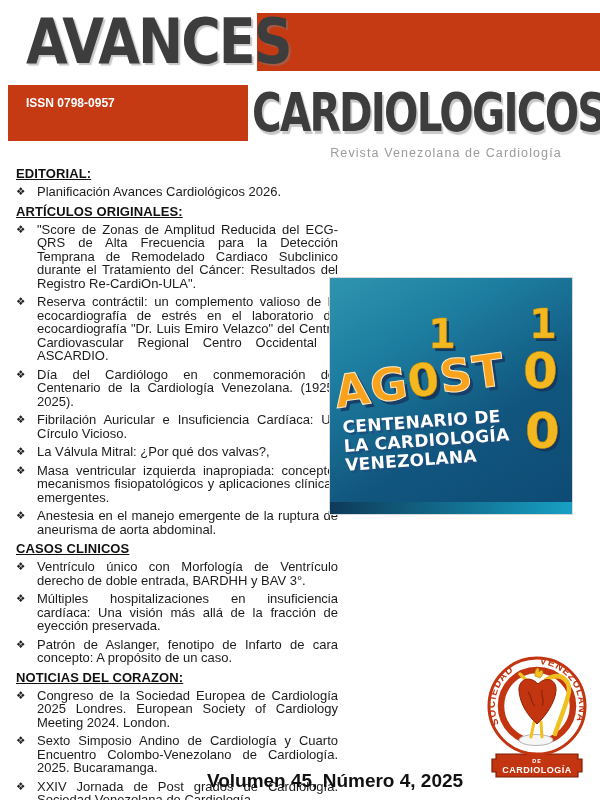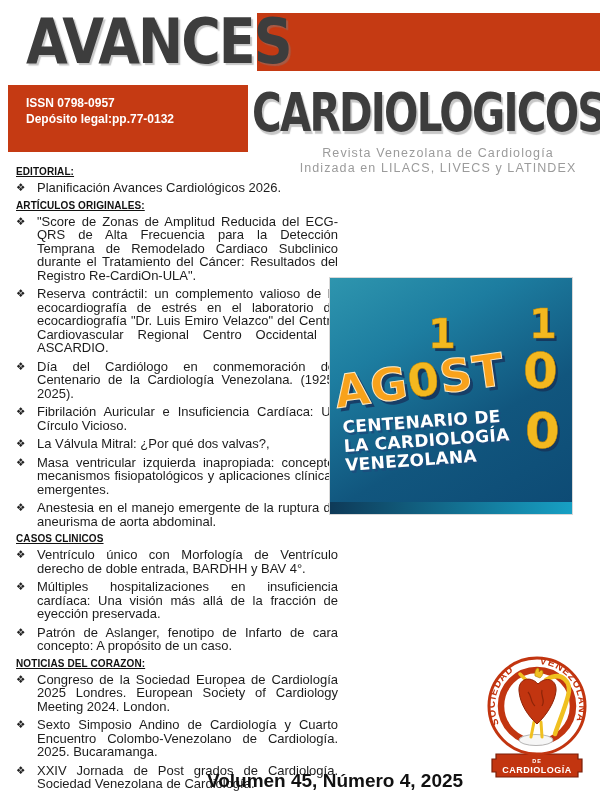--- a/index.html
+++ b/index.html
@@ -3,45 +3,45 @@
 <meta charset="utf-8">
 <style>
   html,body{margin:0;padding:0;}
   body{
     width:600px;height:800px;position:relative;background:#ffffff;
     font-family:"Liberation Sans","DejaVu Sans",sans-serif;
     overflow:hidden;color:#1c1c1c;
   }
   
   .red-block-top{position:absolute;left:257px;top:13px;width:343px;height:58px;background:#c53a13;}
-  .red-block-issn{position:absolute;left:8px;top:85px;width:240px;height:67px;background:#c53a13;}
+  .red-block-issn{position:absolute;left:8px;top:85px;width:240px;height:56px;background:#c53a13;}
   .issn-lines{padding:10px 0 0 18px;color:#ffffff;font-weight:bold;font-size:12px;line-height:16px;}
   .title-avances{
     position:absolute;left:26px;top:6px;width:250px;
     font-family:"DejaVu Sans",sans-serif;font-weight:bold;font-size:54px;
     color:#3d3d3d;letter-spacing:-2px;transform:scaleY(1.14);transform-origin:left top;
     text-shadow:2px 2px 1px rgba(130,130,130,.45);white-space:nowrap;
   }
   .title-cardio{
     position:absolute;left:252px;top:82px;width:360px;
     font-family:"DejaVu Sans",sans-serif;font-weight:bold;font-size:47px;
     color:#3d3d3d;letter-spacing:-2px;transform:scaleX(.86) scaleY(1.12);transform-origin:left top;
     text-shadow:2px 2px 1px rgba(130,130,130,.45);white-space:nowrap;
   }
   .tagline{
-    position:absolute;left:288px;top:146px;width:300px;text-align:center;
+    position:absolute;left:296px;top:146px;width:300px;text-align:center;
     color:#9b9b9b;font-size:12.5px;line-height:15px;letter-spacing:1.1px;
   }
   
   .toc{position:absolute;left:16px;top:166px;width:322px;}
   .toc-section{}
   .toc-section:first-child{margin-top:0;}
   .toc-section.extra-gap{margin-top:0;}
   .toc-heading{
-    font-size:10px;font-weight:bold;text-decoration:underline;
+    font-size:13px;font-weight:bold;text-decoration:underline;
     margin:0 0 4px 0;letter-spacing:.1px;color:#111;
   }
   .toc-item{display:flex;margin:0 0 5px 0;}
   .toc-bullet{flex:0 0 21px;font-size:10.5px;line-height:13.5px;color:#222;}
   .toc-text{flex:1;font-size:13px;line-height:13.5px;text-align:justify;color:#1c1c1c;}
   
   .promo{
     position:absolute;left:330px;top:278px;width:242px;height:236px;overflow:hidden;
     background:linear-gradient(150deg,#2e95ae 0%,#1d7da0 28%,#11567e 62%,#0d4a74 100%);
     box-shadow:0 0 0 1px #d8d8d8;
@@ -79,28 +79,26 @@
 </style>
 </head>
 <body>
 
 <div class="red-block-top"></div>
 <div class="title-avances">AVANCES</div>
 
 <div class="red-block-issn">
   <div class="issn-lines">
     <div>ISSN 0798-0957</div>
-    <div>Depósito legal:pp.77-0132</div>
   </div>
 </div>
 <div class="title-cardio">CARDIOLOGICOS</div>
 
 <div class="tagline">
   <div>Revista Venezolana de Cardiología</div>
-  <div>Indizada en LILACS, LIVECS y LATINDEX</div>
 </div>
 
 <div class="toc" id="toc">
     <div class="toc-section">
       <div class="toc-heading">EDITORIAL:</div>
       <div class="toc-item">
         <span class="toc-bullet">❖</span>
         <span class="toc-text">Planificación Avances Cardiológicos 2026.</span>
       </div>
     </div>
@@ -136,21 +134,21 @@
       </div>
       <div class="toc-item">
         <span class="toc-bullet">❖</span>
         <span class="toc-text">Anestesia en el manejo emergente de la ruptura de aneurisma de aorta abdominal.</span>
       </div>
     </div>
     <div class="toc-section">
       <div class="toc-heading">CASOS CLINICOS</div>
       <div class="toc-item">
         <span class="toc-bullet">❖</span>
-        <span class="toc-text">Ventrículo único con Morfología de Ventrículo derecho de doble entrada, BARDHH y BAV 4°.</span>
+        <span class="toc-text">Ventrículo único con Morfología de Ventrículo derecho de doble entrada, BARDHH y BAV 3°.</span>
       </div>
       <div class="toc-item">
         <span class="toc-bullet">❖</span>
         <span class="toc-text">Múltiples hospitalizaciones en insuficiencia cardíaca: Una visión más allá de la fracción de eyección preservada.</span>
       </div>
       <div class="toc-item">
         <span class="toc-bullet">❖</span>
         <span class="toc-text">Patrón de Aslanger, fenotipo de Infarto de cara concepto: A propósito de un caso.</span>
       </div>
     </div>

